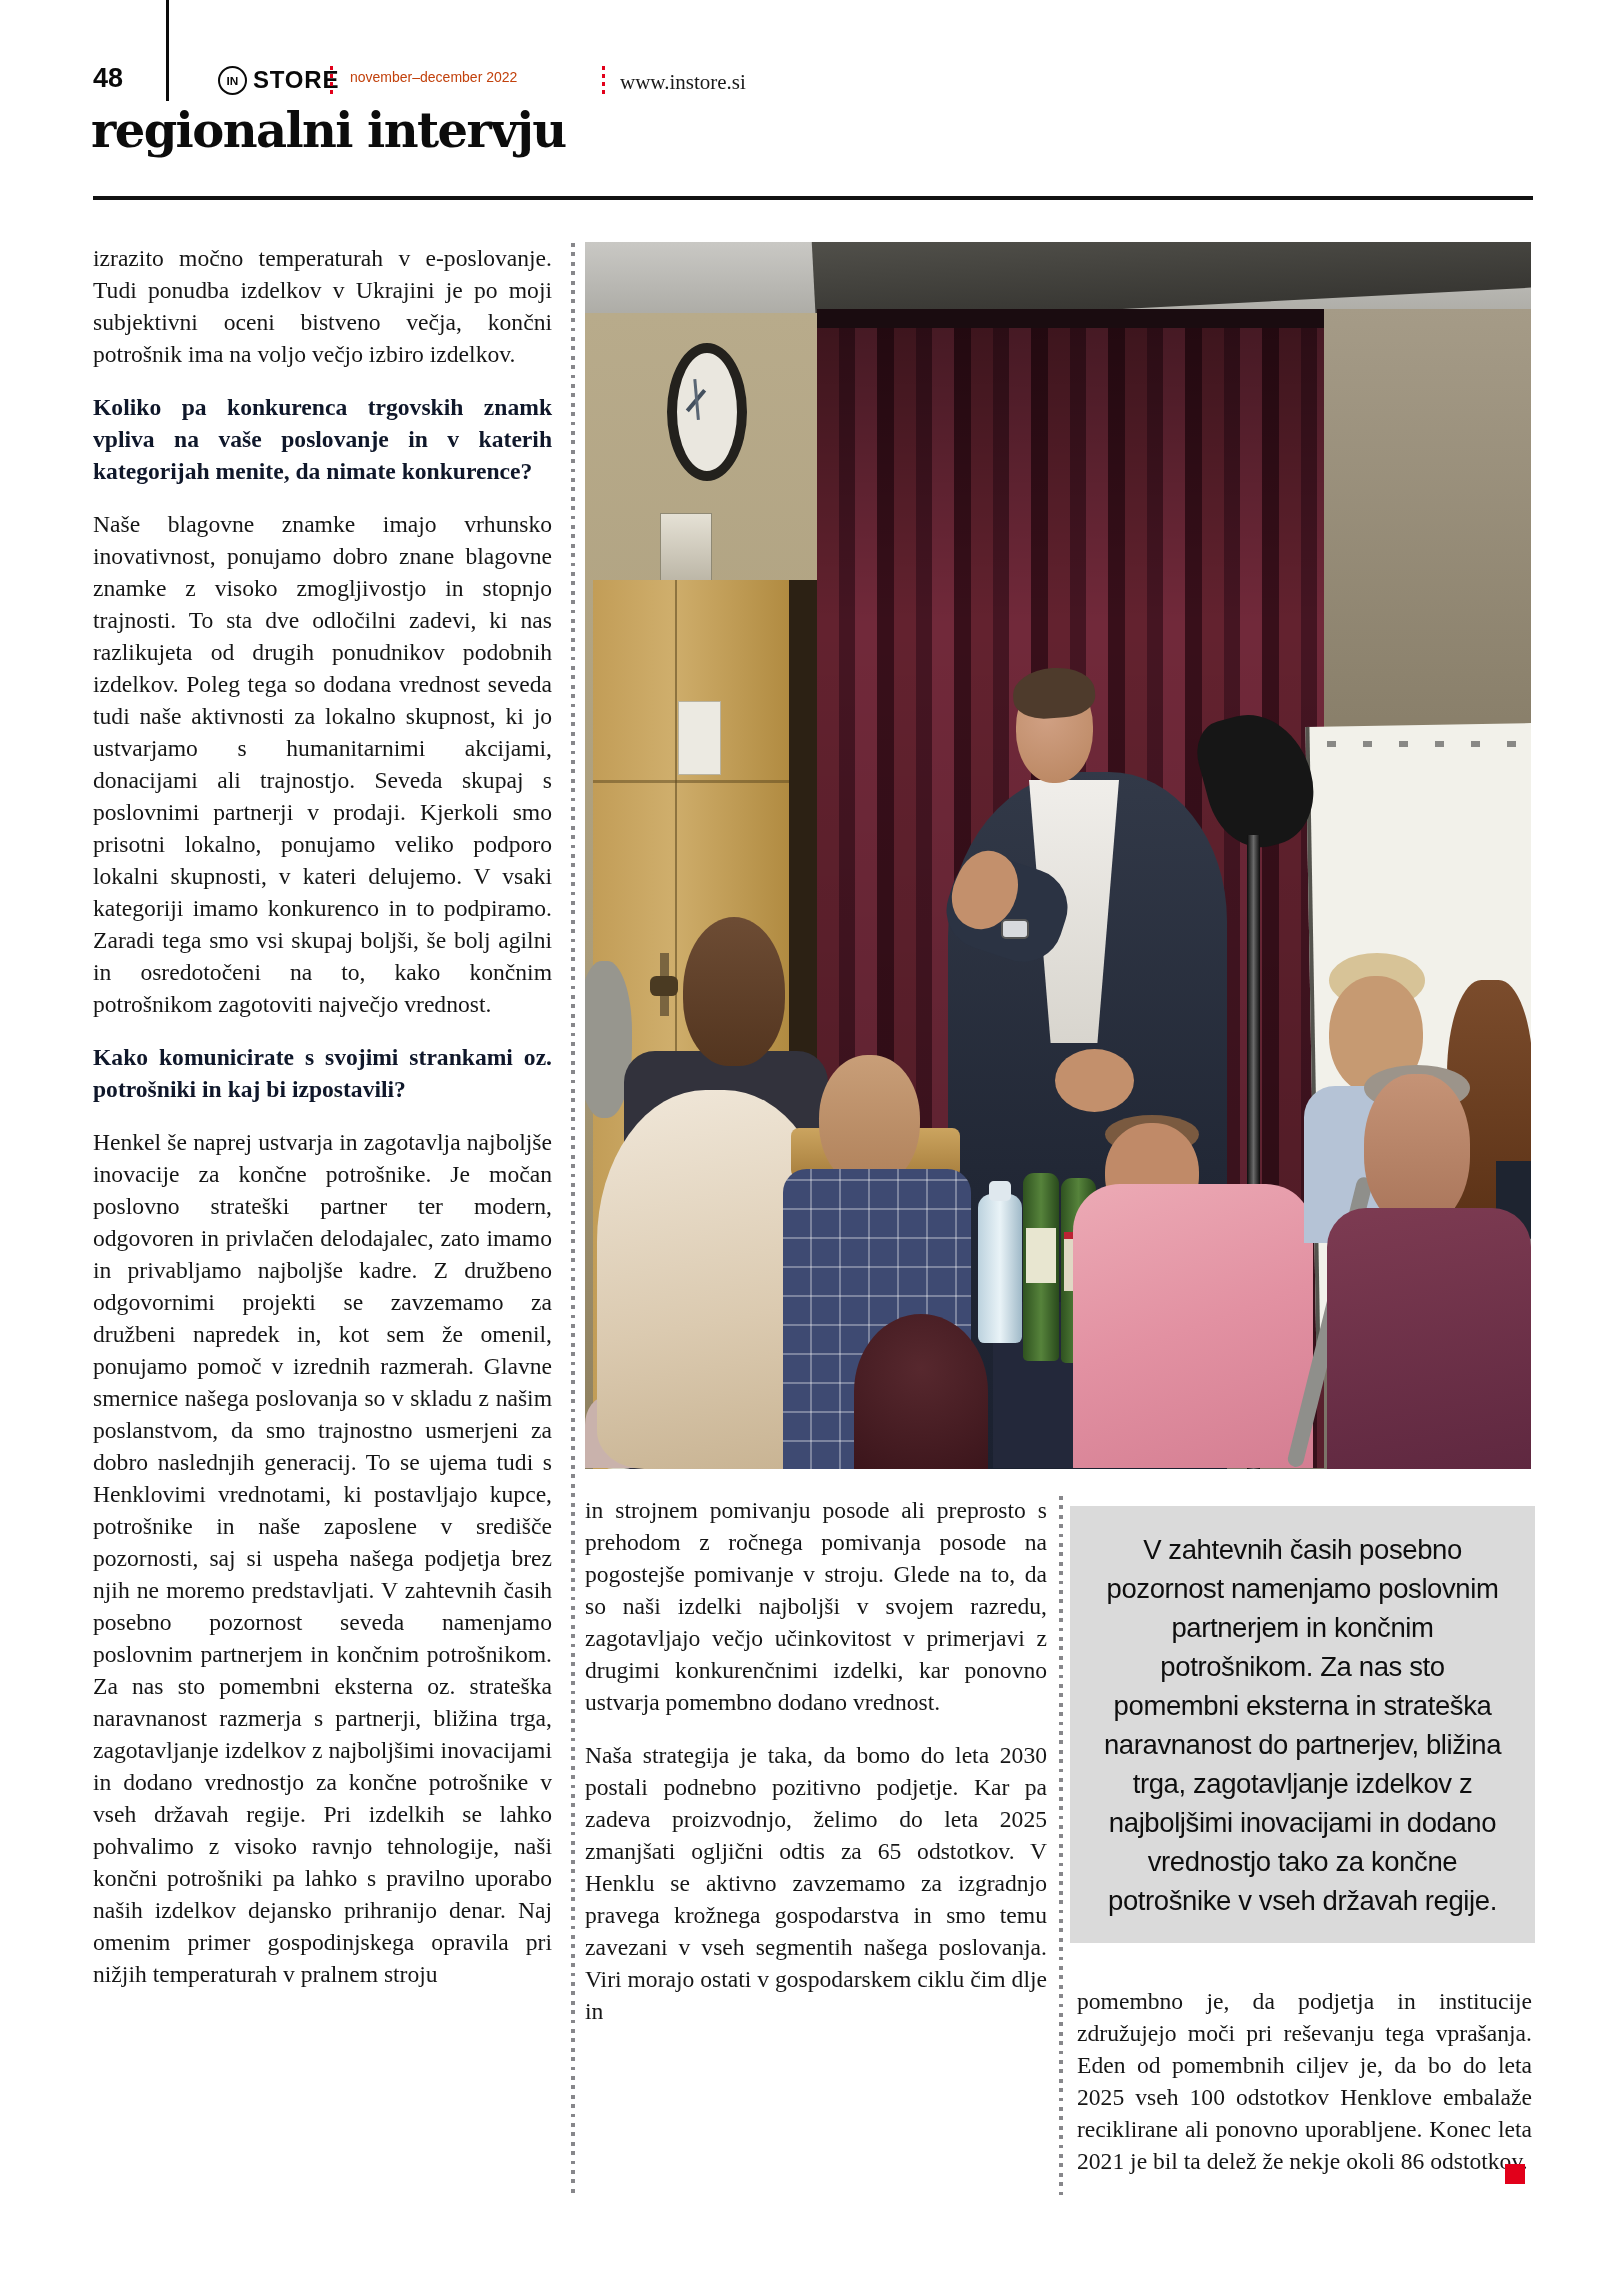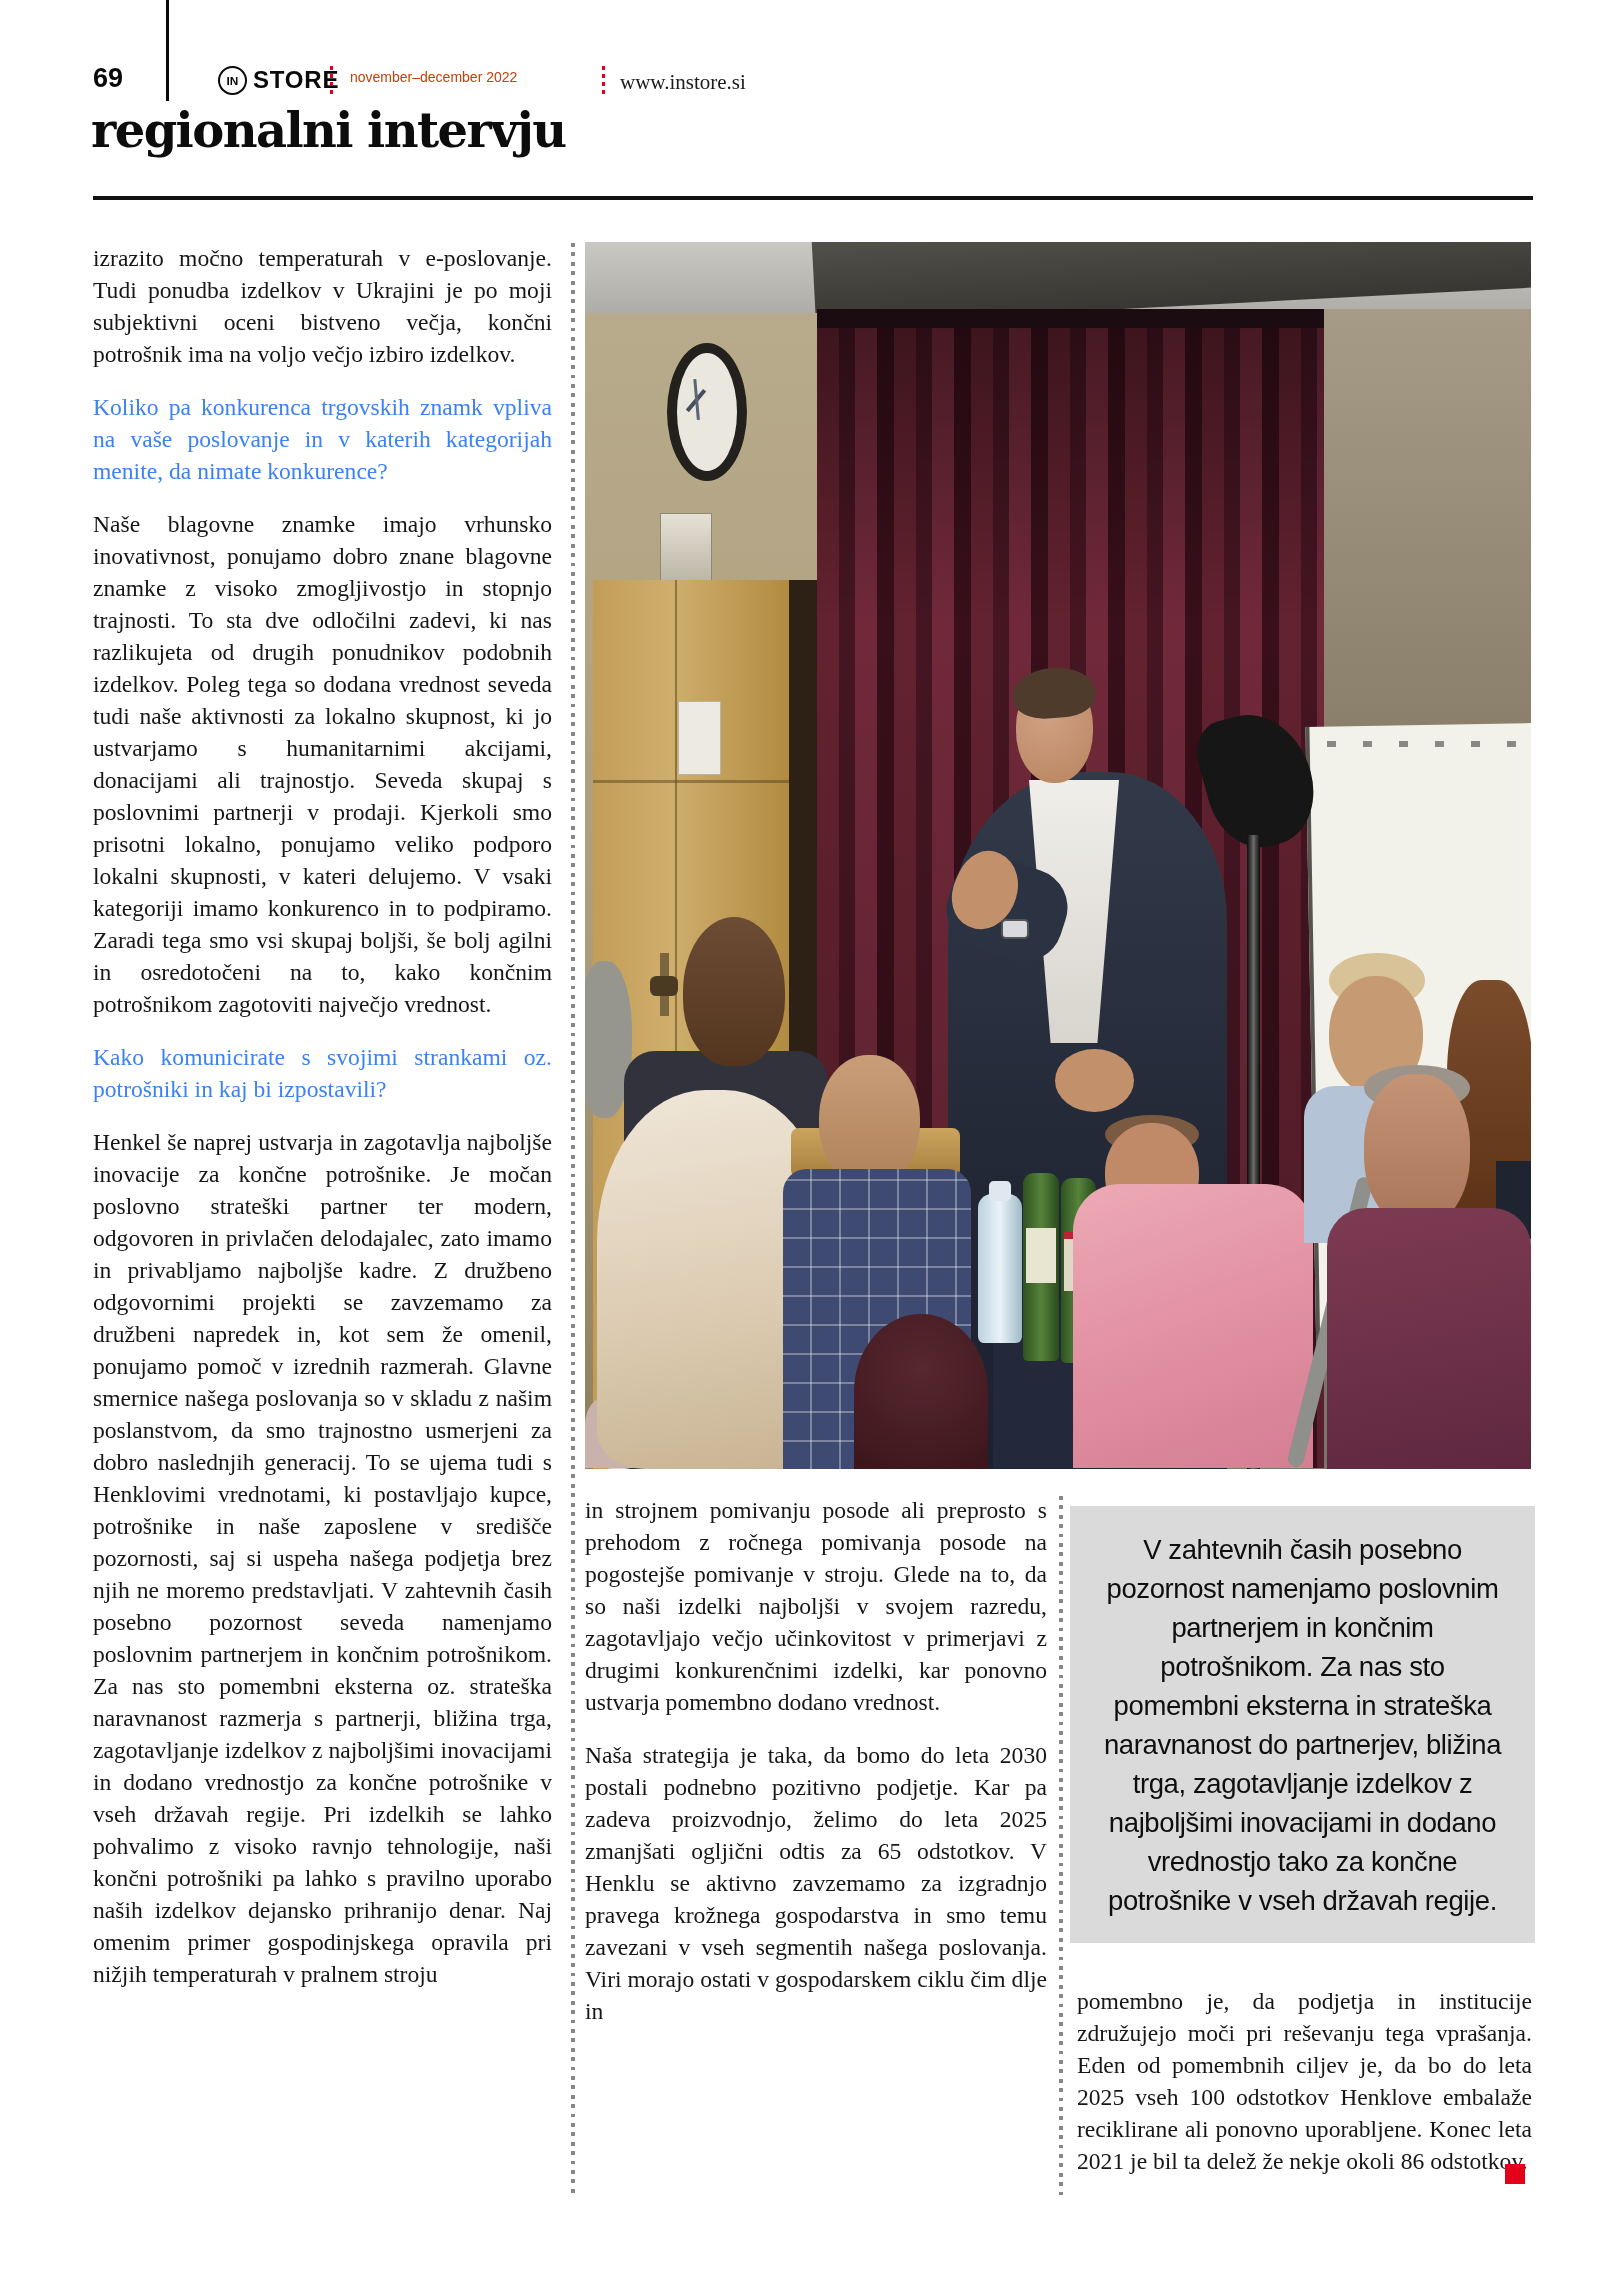--- a/index.html
+++ b/index.html
@@ -19,21 +19,21 @@
   .hdr-issue{position:absolute;left:350px;top:69px;font-family:"Liberation Sans",sans-serif;
              font-weight:400;font-size:14px;color:#c2410c;}
   .hdr-site{position:absolute;left:620px;top:70px;font-family:Liberation Serif, serif;
             font-weight:400;font-size:21px;color:#1a1a1a;}
   .sec-title{position:absolute;left:91px;top:102px;font-family:"DejaVu Serif",serif;
              font-weight:700;font-size:48px;letter-spacing:-1.6px;color:#0c0c0c;}
   .hdr-rule{position:absolute;left:93px;top:196px;width:1440px;height:3.9px;background:#121212;}
   
   .col{position:absolute;text-align:justify;font-size:23.6px;line-height:32px;color:#161616;}
   .col .para{margin:0 0 21px 0;}
-  .col .q{font-weight:400;color:#3b82f6;margin:0 0 21px 0;}
+  .col .q{font-weight:700;color:#0f172a;margin:0 0 21px 0;}
   #col1{left:93px;top:242px;width:459px;}
   #col2{left:585px;top:1494px;width:462px;}
   #col3{left:1077px;top:1985px;width:455px;}
   .vdots{position:absolute;width:3.9px;
          background-image:repeating-linear-gradient(180deg,#87878b 0 3.9px,transparent 3.9px 9.4px);}
   
   .quote-box{position:absolute;left:1070px;top:1506px;width:465px;height:437px;background:#dadada;
              box-sizing:border-box;padding:28px 23.6px;display:flex;align-items:center;}
   .quote-box p{margin:8px;width:100%;text-align:center;font-family:"Liberation Sans",sans-serif;
                font-size:27.5px;line-height:39px;letter-spacing:-0.4px;color:#0e0e0e;}
@@ -139,21 +139,21 @@
   .glab4{left:97px;top:1096px;width:35px;height:63px;background:#d6d0b4;}
   .cup1{left:6.3px;top:1169px;width:55px;height:58px;background:#dad6c8;border-radius:40%;}
   .cup2{left:72px;top:1162px;width:50px;height:64px;background:#cfcbc0;border-radius:40%;}
   .l-shoulder{left:0;top:1154px;width:55px;height:72px;background:#c9b2ac;border-radius:40% 40% 0 0;}
 </style>
 </head>
 <body>
 
 <div class="page">
 
-  <div class="hdr-num">69</div>
+  <div class="hdr-num">48</div>
   <div class="hdr-vline"></div>
   <div class="hdr-logo">IN</div>
   <div class="hdr-brand">STORE</div>
   <div class="rdots" style="left:330px;"></div>
   <div class="hdr-issue">november–december 2022</div>
   <div class="rdots" style="left:602px;"></div>
   <div class="hdr-site">www.instore.si</div>
 
   <div class="sec-title">regionalni intervju</div>
   <div class="hdr-rule"></div>

